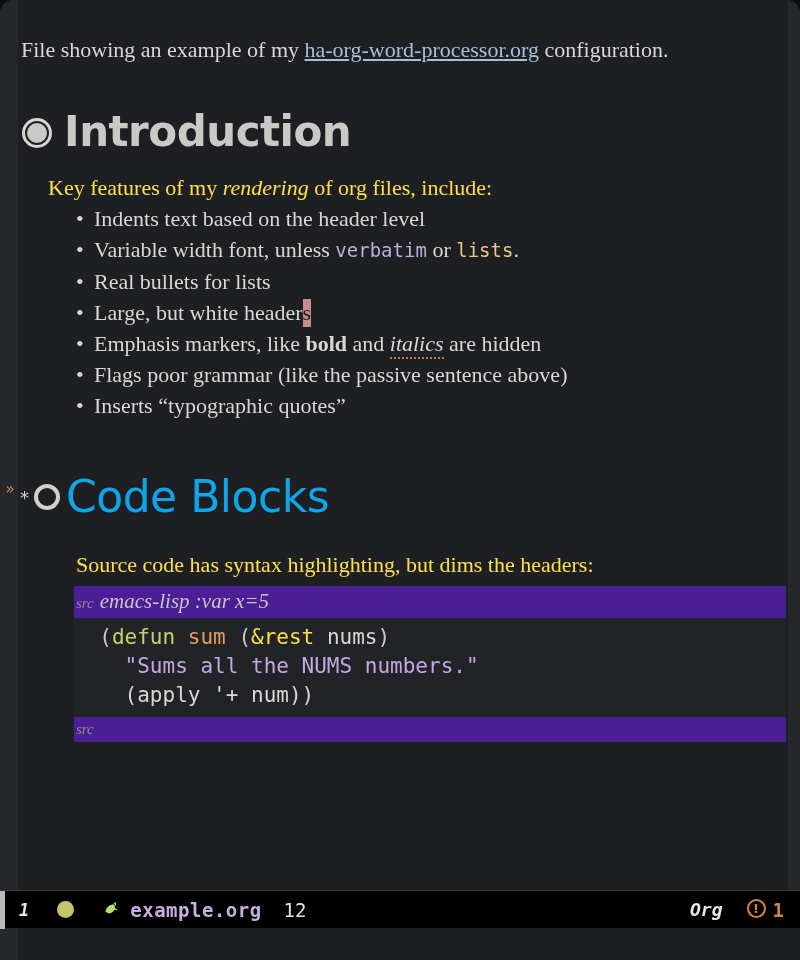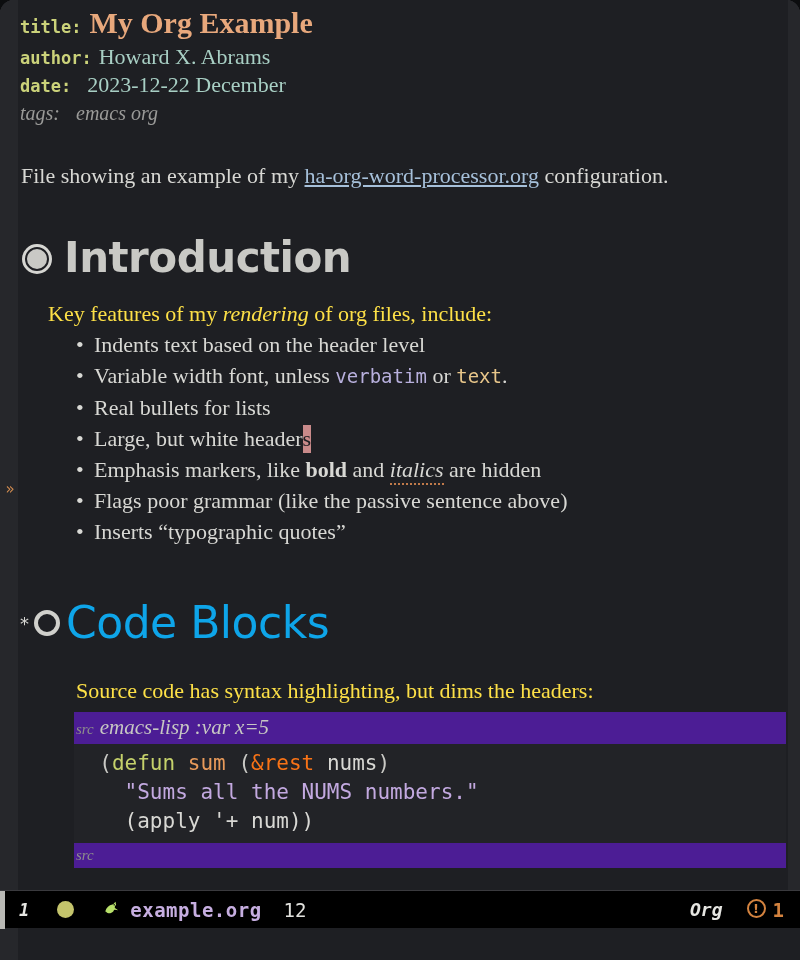--- a/index.html
+++ b/index.html
@@ -311,21 +311,21 @@
     background: #222327;
     padding: 5px 0 7px 0;
     font-family: "DejaVu Sans Mono", monospace;
     font-size: 21px;
     line-height: 29px;
     white-space: pre;
   }
   .tok-paren  { color: #c9c9c5; }
   .tok-kw     { color: #c5d16b; }
   .tok-fn     { color: #e89a5a; }
-  .tok-amp    { color: #f97316; }
+  .tok-amp    { color: #fde047; }
   .tok-var    { color: #d8d8d4; }
   .tok-str    { color: #c3a9e0; }
 
   
   #modeline {
     position: absolute;
     left: 0;
     top: 890px;
     width: 800px;
     height: 38px;
@@ -435,43 +435,20 @@
 <body>
 
 <div id="frame">
 
   <div id="left-fringe"></div>
   <div id="right-fringe"></div>
   <div id="fringe-marker">»</div>
 
   <div id="textarea">
 
-    <div id="keyword-block">
-
-      <div class="kwline" id="kw-title-row">
-        <span class="kw">title:</span>
-        <span class="kwval">My Org Example</span>
-      </div>
-
-      <div class="kwline" id="kw-author-row">
-        <span class="kw">author:</span>
-        <span class="kwval">Howard X. Abrams</span>
-      </div>
-
-      <div class="kwline" id="kw-date-row">
-        <span class="kw">date:</span>
-        <span class="kwval">2023-12-22 December</span>
-      </div>
-
-      <div class="kwline" id="kw-tags-row">
-        <span class="kw-tags-label">tags:</span>
-        <span class="kwval">emacs org</span>
-      </div>
-
-    </div>
 
     <div id="intro-paragraph"><span>File showing an example of my </span><a class="link" href="#">ha-org-word-processor.org</a><span> configuration.</span></div>
 
     <div class="h1row">
       <div class="h1bullet">
         <div class="ring-outer"></div>
         <div class="ring-inner"></div>
       </div>
       <div class="h1text">Introduction</div>
     </div>
@@ -480,21 +457,21 @@
 
       <div class="body-line"><span>Key features of my </span><span class="italic">rendering</span><span> of org files, include:</span></div>
 
       <ul class="bullet-list">
 
         <li class="bullet-item">
           <span class="dot">•</span><span>Indents text based on the header level</span>
         </li>
 
         <li class="bullet-item">
-          <span class="dot">•</span><span>Variable width font, unless </span><span class="verbatim">verbatim</span><span> or </span><span class="codeinline">text</span><span>.</span>
+          <span class="dot">•</span><span>Variable width font, unless </span><span class="verbatim">verbatim</span><span> or </span><span class="codeinline">lists</span><span>.</span>
         </li>
 
         <li class="bullet-item">
           <span class="dot">•</span><span>Real bullets for lists</span>
         </li>
 
         <li class="bullet-item">
           <span class="dot">•</span><span>Large, but white header</span><span class="cursor">s</span>
         </li>
 

